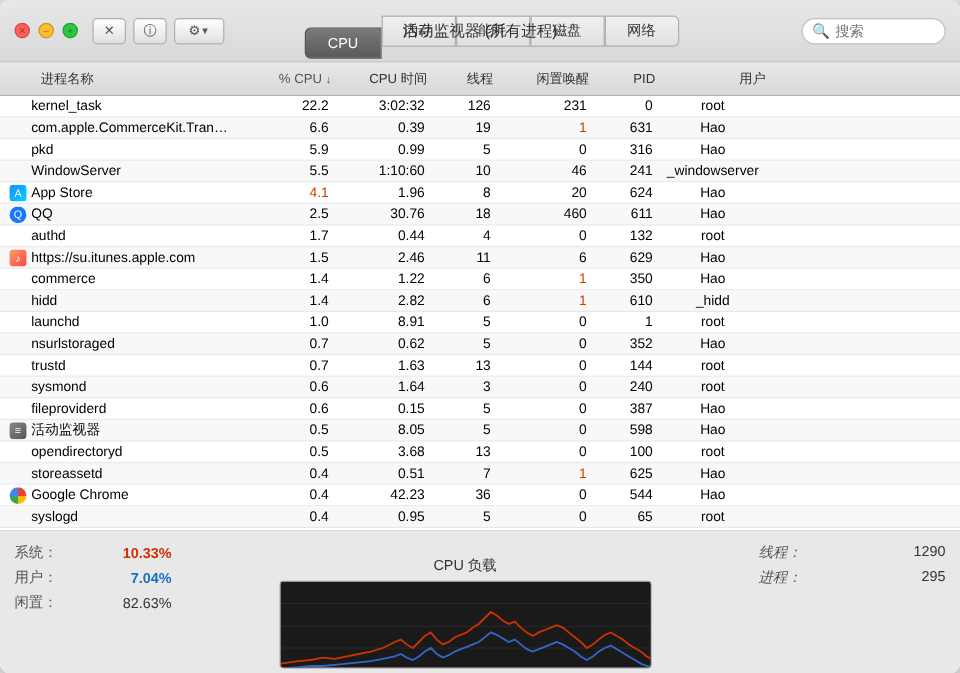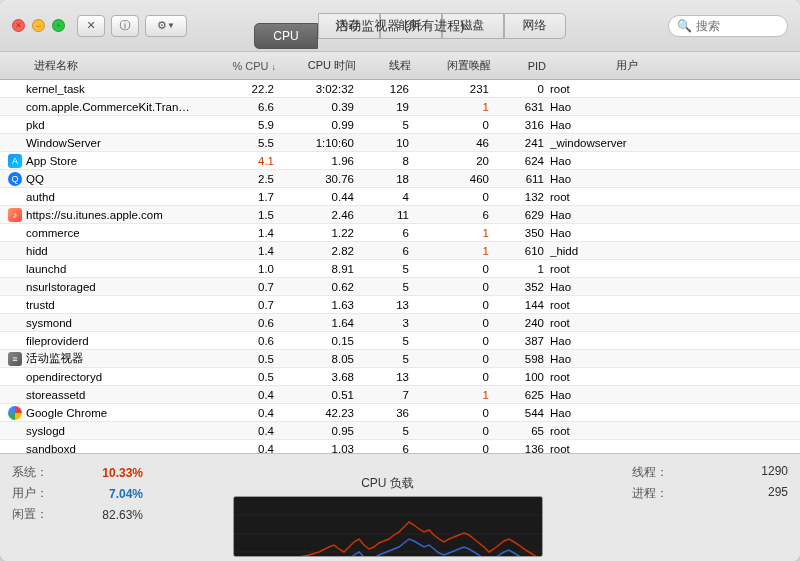--- a/index.html
+++ b/index.html
@@ -159,31 +159,31 @@
     }
     .process-row:nth-child(even) { background: #f8f8f8; }
     .process-row:nth-child(odd) { background: #ffffff; }
     .cell { overflow: hidden; white-space: nowrap; text-overflow: ellipsis; }
     .cell.name { width: 200px; padding-left: 8px; display:flex; align-items:center; gap:4px; }
     .cell.cpu-pct { width: 80px; text-align: right; padding-right: 6px; }
     .cell.cpu-time { width: 80px; text-align: right; padding-right: 6px; }
     .cell.threads { width: 55px; text-align: right; padding-right: 6px; }
     .cell.idle-wake { width: 80px; text-align: right; padding-right: 6px; }
     .cell.pid { width: 55px; text-align: right; padding-right: 6px; }
-    .cell.user { width: 100px; text-align: left; padding-right: 12px; }
+    .cell.user { width: 100px; text-align: center; padding-right: 12px; }
     .cell.cpu-pct.highlight { color: #d04000; font-weight: 500; }
     .cell.idle-wake.highlight { color: #d04000; }
     .app-icon { width: 14px; height: 14px; border-radius: 3px; display:inline-flex; align-items:center; justify-content:center; font-size:9px; }
     .icon-appstore { background: linear-gradient(135deg, #1a8fff, #00cfff); color:#fff; }
     .icon-qq { background: #1677ff; color:#fff; border-radius:50%; }
     .icon-itunes { background: linear-gradient(135deg, #f96, #f44); color:#fff; }
     .icon-activity { background: linear-gradient(135deg, #888, #555); color:#fff; }
     
     .bottom-panel {
-      height: 108px;
+      height: 120px;
       background: #e8e8e8;
       border-top: 1px solid #c0c0c0;
       display: flex;
     }
     .stats-left {
       width: 155px;
       padding: 10px 12px;
       display: flex;
       flex-direction: column;
       gap: 4px;
@@ -222,21 +222,21 @@
       padding: 10px 12px;
       display: flex;
       flex-direction: column;
       gap: 4px;
     }
     .stat-row-right {
       display: flex;
       justify-content: space-between;
       font-size: 12px;
     }
-    .stat-label-r { color: #555; }
+    .stat-label-r { color: #555; font-style: italic; }
     .stat-value-r { color: #333; font-weight: 500; }
   </style>
 </head>
 <body>
 
 <div class="window">
 
   <div class="titlebar">
     <div class="traffic-lights">
       <div class="tl tl-close">✕</div>

